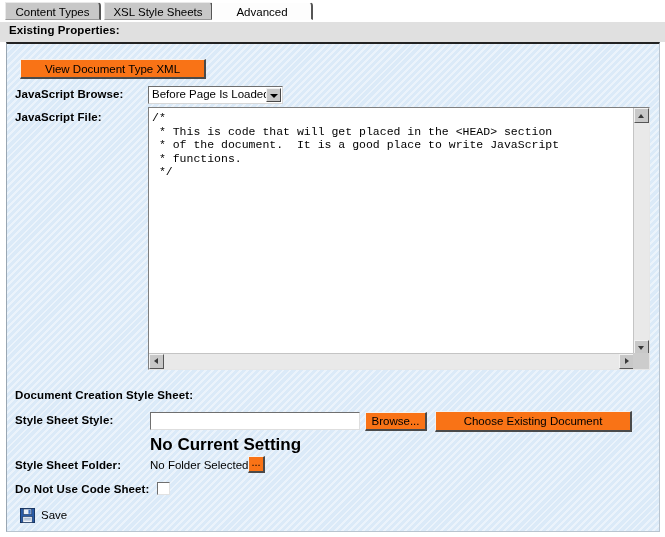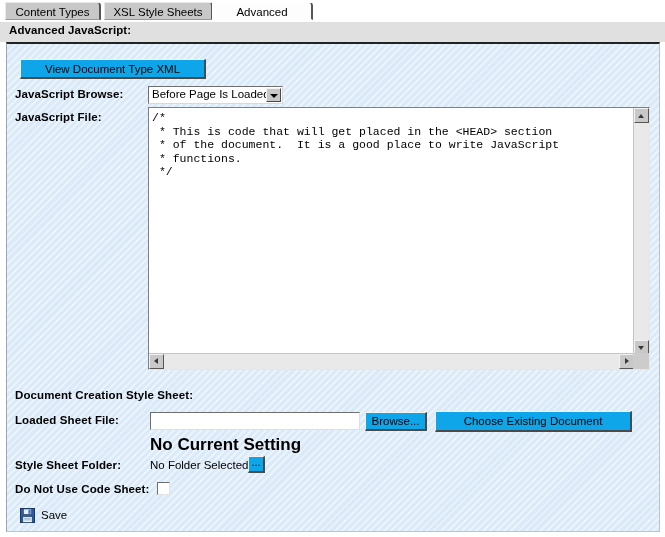--- a/index.html
+++ b/index.html
@@ -88,21 +88,21 @@
       #dbeaf8;
     border-top: 2px solid #222222;
     border-left: 1px solid #9aa7b3;
     border-right: 1px solid #b9c4cf;
     border-bottom: 1px solid #b9c4cf;
     box-sizing: border-box;
   }
 
   
   .btn3d {
-    background: #0ea5e9;
+    background: #f97316;
     border-top: 1px solid #f2f2f2;
     border-left: 1px solid #f2f2f2;
     border-right: 2px solid #4a4a4a;
     border-bottom: 2px solid #4a4a4a;
     box-sizing: border-box;
     font-family: "Liberation Sans", sans-serif;
     font-size: 11.5px;
     color: #000;
     text-align: center;
     cursor: default;
@@ -338,21 +338,21 @@
   </div>
   <div id="tab-1" class="tab inactive">
     <span>XSL Style Sheets</span>
   </div>
   <div id="tab-2" class="tab active">
     <span>Advanced</span>
   </div>
 </div>
 
 <div id="header-band"></div>
-<div id="page-title">Advanced JavaScript:</div>
+<div id="page-title">Existing Properties:</div>
 
 <div id="main-panel"></div>
 
 <div id="view-dtd-xml-button" class="btn3d">View Document Type XML</div>
 
 <div id="label-js-event" class="field-label">JavaScript Browse:</div>
 <div id="js-event-select">
   <span id="js-event-select-value">Before Page Is Loaded</span>
   <span id="js-event-select-arrow"></span>
 </div>
@@ -381,21 +381,21 @@
     <div id="code-scroll-right" class="sb-btn">
       <span class="sb-arrow sb-right"></span>
     </div>
   </div>
 
   <div id="code-scroll-corner"></div>
 </div>
 
 <div id="label-doc-style" class="field-label">Document Creation Style Sheet:</div>
 
-<div id="label-ss-file" class="field-label">Loaded Sheet File:</div>
+<div id="label-ss-file" class="field-label">Style Sheet Style:</div>
 <input id="style-sheet-file-input" type="text" placeholder="" style="">
 <div id="browse-button" class="btn3d">Browse...</div>
 <div id="choose-existing-document-button" class="btn3d">Choose Existing Document</div>
 <div id="no-current-setting">No Current Setting</div>
 
 <div id="label-ss-folder" class="field-label">Style Sheet Folder:</div>
 <div id="style-sheet-folder-value">No Folder Selected</div>
 <div id="style-sheet-folder-browse-button" class="btn3d">...</div>
 
 <div id="label-no-ss" class="field-label">Do Not Use Code Sheet:</div>

